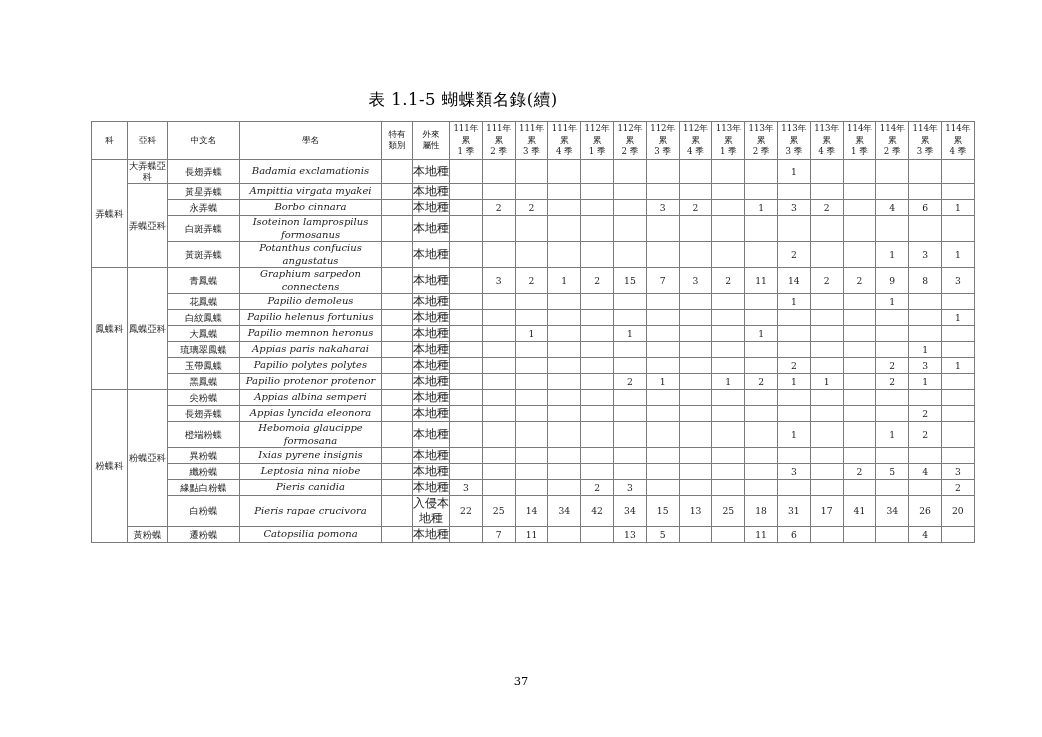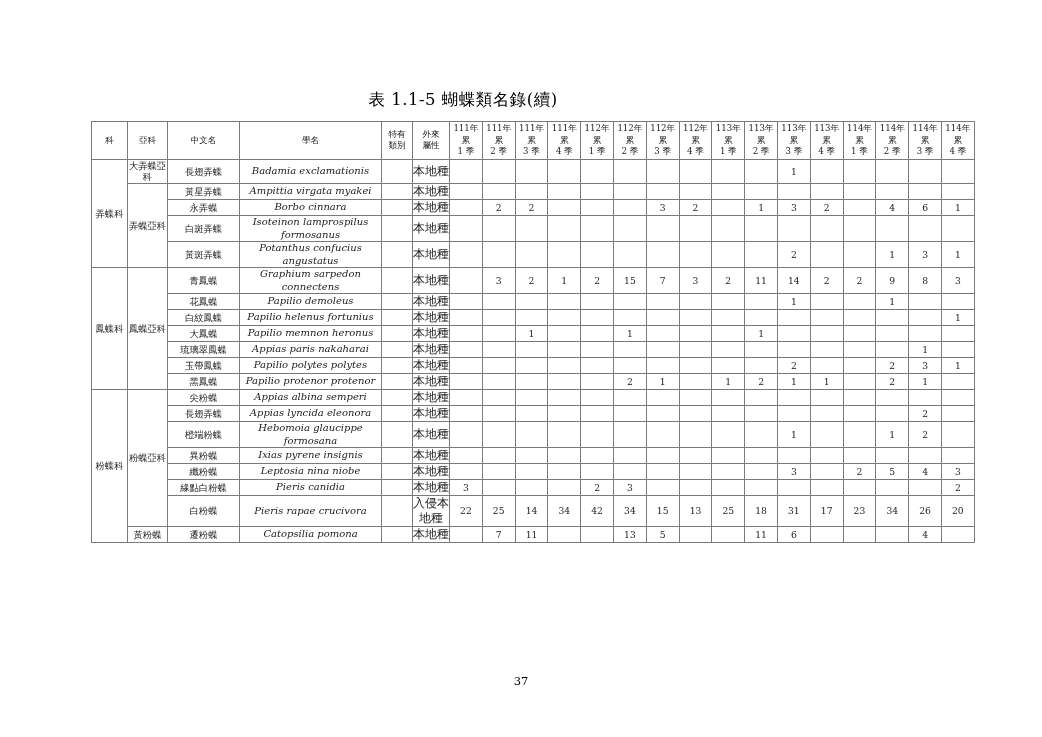--- a/index.html
+++ b/index.html
@@ -631,21 +631,21 @@
             <td class="num">14</td>
             <td class="num">34</td>
             <td class="num">42</td>
             <td class="num">34</td>
             <td class="num">15</td>
             <td class="num">13</td>
             <td class="num">25</td>
             <td class="num">18</td>
             <td class="num">31</td>
             <td class="num">17</td>
-            <td class="num">23</td>
+            <td class="num">41</td>
             <td class="num">34</td>
             <td class="num">26</td>
             <td class="num">20</td>
           </tr>
           <tr>
             <td class="cn-subfamily" rowspan="1">黃粉蝶</td>
             <td class="cn-name">遷粉蝶</td>
             <td class="sci-name">Catopsilia pomona</td>
             <td class="endemic"></td>
             <td class="origin">本地種</td>

